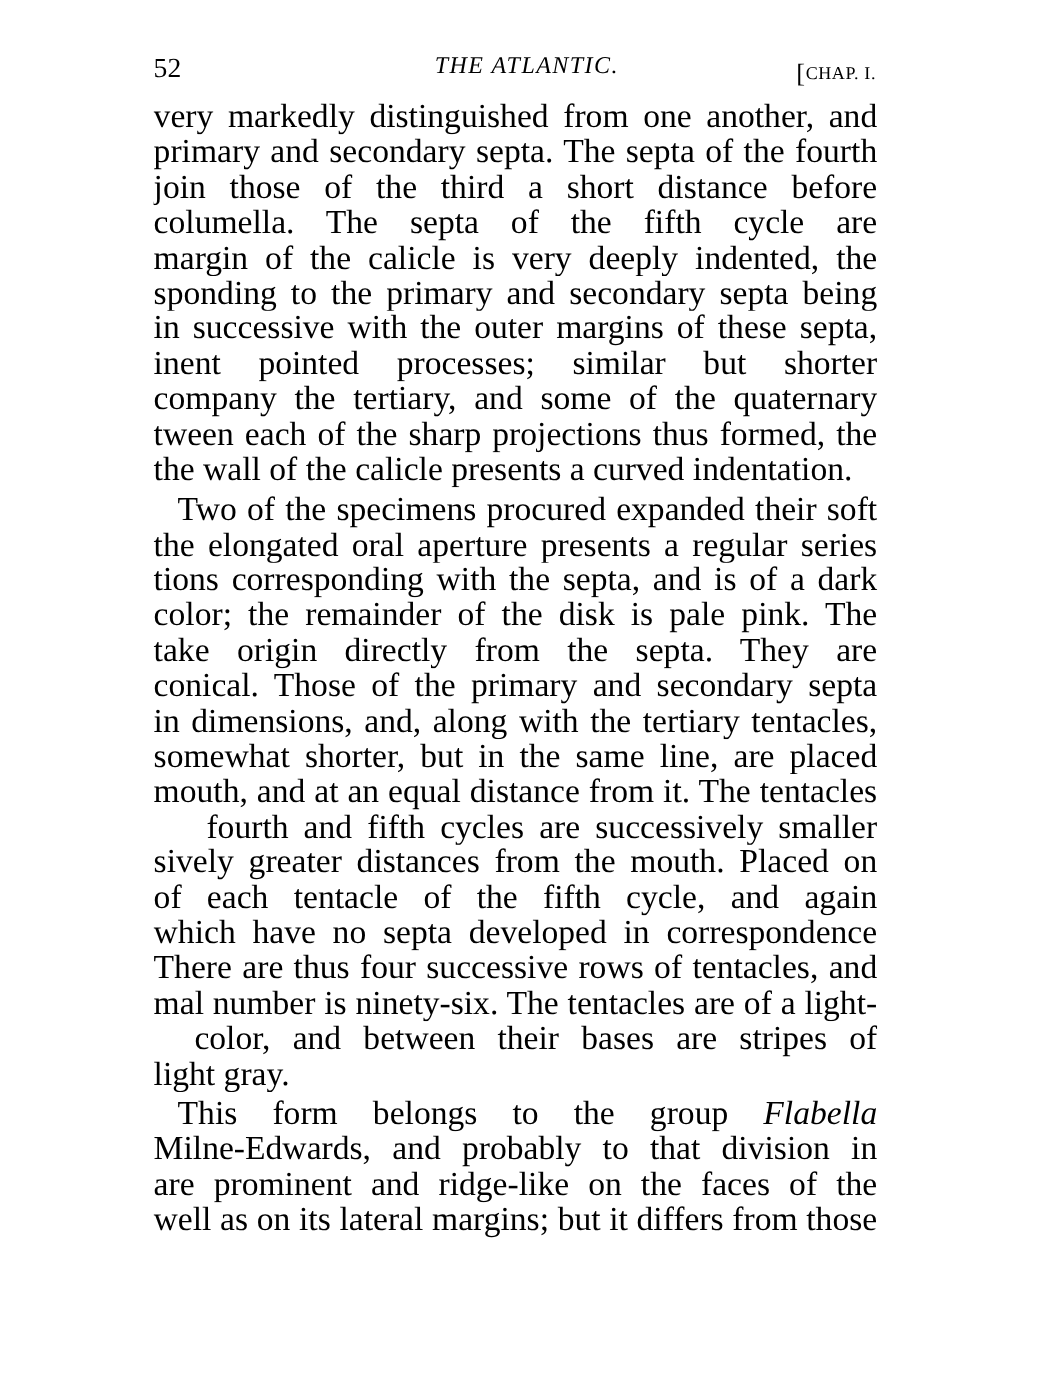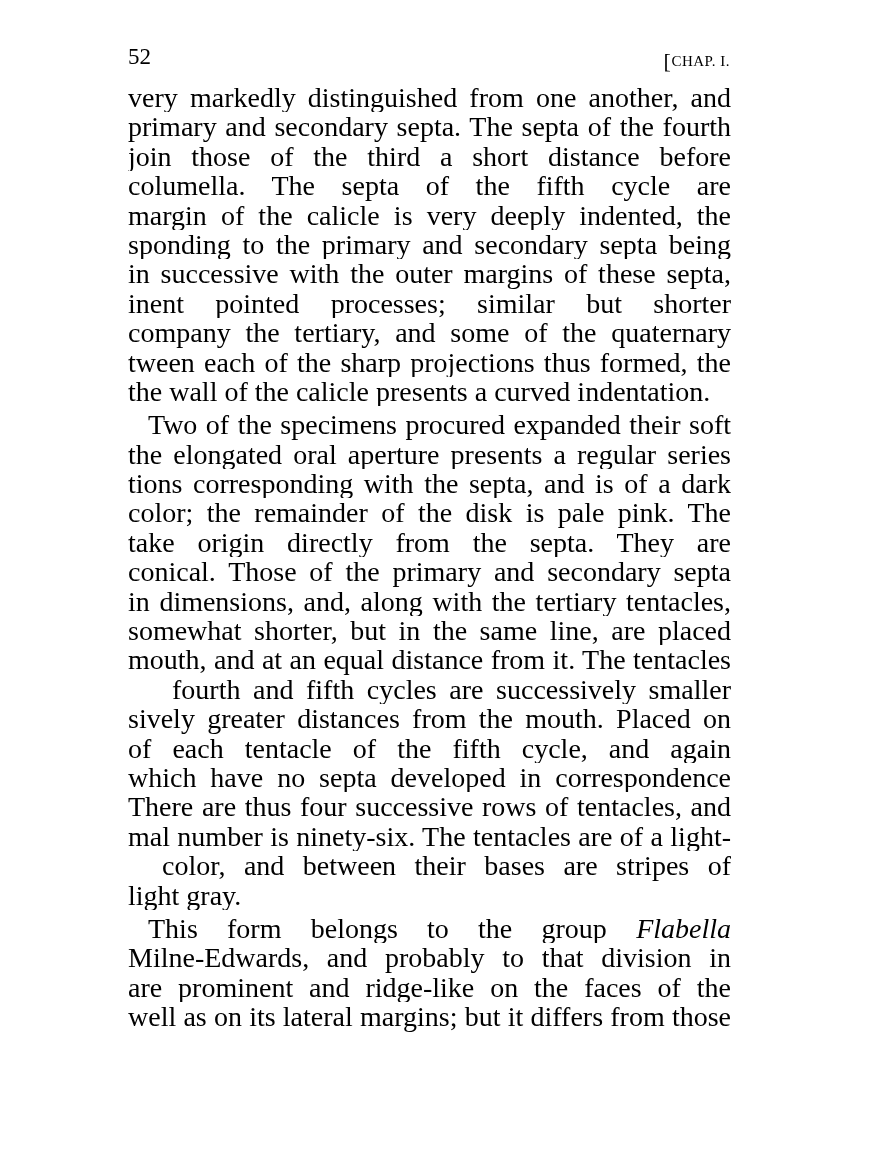--- a/index.html
+++ b/index.html
@@ -18,20 +18,21 @@
     .line.indent { padding-left: 20px; }
     .para-gap { height: 4px; }
     em { font-style: italic; }
   </style>
 </head>
 <body>
 
 <div class="page">
   <div class="header">
     <span class="folio">52</span>
+    <span class="running-title">THE ATLANTIC.</span>
     <span class="chap"><span class="br">[</span><span>CHAP. I.</span></span>
   </div>
 
   <div class="body-text">
     <div>
       <span class="line" style="white-space: normal; overflow: hidden;">very markedly distinguished from one another, and from the</span>
       <span class="line" style="white-space: normal; overflow: hidden;">primary and secondary septa.  The septa of the fourth cycle</span>
       <span class="line" style="white-space: normal; overflow: hidden;">join those of the third a short distance before reaching the</span>
       <span class="line" style="white-space: normal; overflow: hidden;">columella.  The septa of the fifth cycle are incomplete.  The</span>
       <span class="line" style="white-space: normal; overflow: hidden;">margin of the calicle is very deeply indented, the costæ corre-</span>

